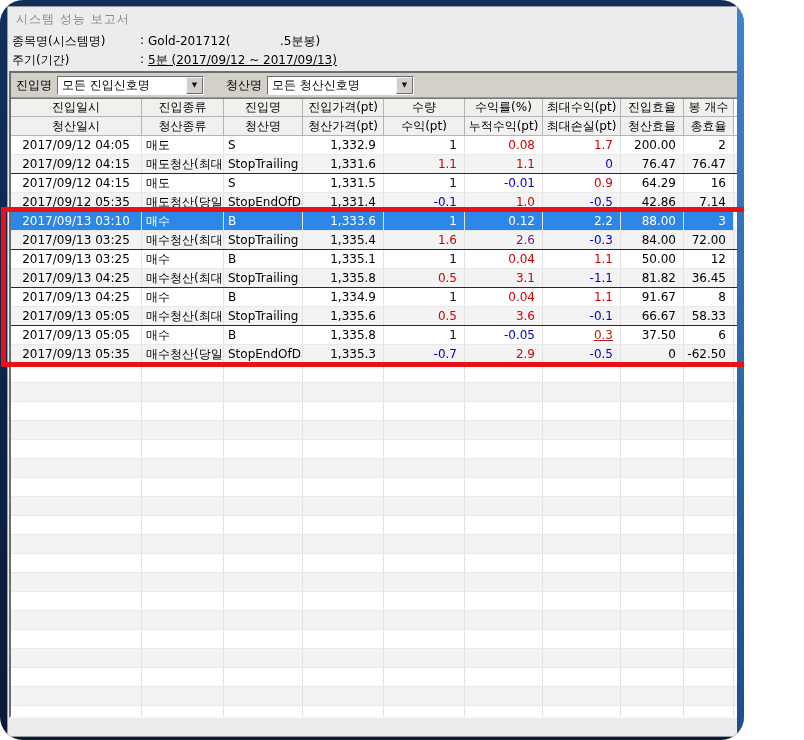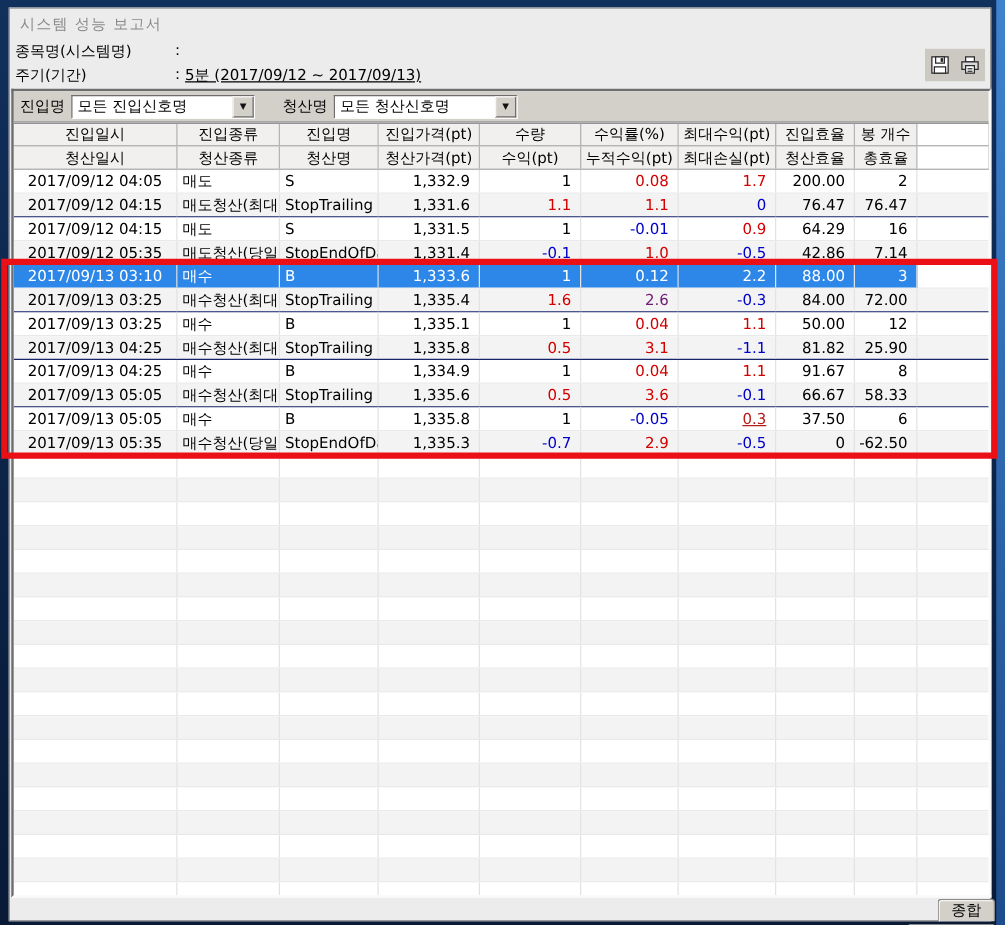--- a/index.html
+++ b/index.html
@@ -1,18 +1,18 @@
 <!DOCTYPE html>
 <html><head>
 <meta charset="utf-8">
 <style>
   html,body{margin:0;padding:0;}
   body{font-family:"DejaVu Sans","Liberation Sans",sans-serif;}
-  .desktop{position:relative;width:804px;height:740px;overflow:hidden;
-    background:linear-gradient(180deg,#11305c 0%,#0c2347 55%,#081a36 100%);}
+  .desktop{position:relative;width:744px;height:740px;overflow:hidden;
+    background:linear-gradient(180deg,#11305c 0%,#0c2347 55%,#081a36 100%);border-radius:23px;}
   .desktop::after{content:"";position:absolute;right:0;top:0;width:7px;height:740px;
     background:linear-gradient(180deg,#3f83cf,#1d4c8c);}
   .window{position:absolute;left:7px;top:6px;width:786px;height:731px;background:#ececec;
     border:1px solid #9b9b9b;box-sizing:border-box;}
   
   .titlebar{height:24px;display:flex;align-items:center;padding-left:8px;}
   .titlebar .title{color:#8a8a8a;font-size:12px;letter-spacing:1px;}
   
   .info{position:absolute;left:4px;top:26px;}
   .info-line{display:flex;height:19px;font-size:12px;color:#000;}
@@ -78,20 +78,21 @@
   <div class="window">
 
     <div class="titlebar">
       <span class="title">시스템 성능 보고서</span>
     </div>
 
     <div class="info">
       <div class="info-line">
         <span class="info-label">종목명(시스템명)</span>
         <span class="info-colon">:</span>
+        <span class="info-value" style="margin-left:4px;">Gold-201712(             .5분봉)</span>
       </div>
       <div class="info-line">
         <span class="info-label">주기(기간)</span>
         <span class="info-colon">:</span>
         <span class="info-value" style="margin-left:4px;text-decoration:underline;">5분 (2017/09/12 ~ 2017/09/13)</span>
       </div>
     </div>
 
     <div class="icon-panel">
       <button class="tool-btn" title="">
@@ -244,21 +245,21 @@
             </div>
             <div class="row exit">
               <div class="cell col0 a-c">2017/09/13 04:25</div>
               <div class="cell col1 a-l">매수청산(최대</div>
               <div class="cell col2 a-l">StopTrailing</div>
               <div class="cell col3 a-r">1,335.8</div>
               <div class="cell col4 a-r" style="color: rgb(212, 0, 0);">0.5</div>
               <div class="cell col5 a-r" style="color: rgb(212, 0, 0);">3.1</div>
               <div class="cell col6 a-r" style="color: rgb(0, 0, 200);">-1.1</div>
               <div class="cell col7 a-r">81.82</div>
-              <div class="cell col8 a-r">25.90</div>
+              <div class="cell col8 a-r">36.45</div>
               <div class="rfill"></div>
             </div>
             <div class="row entry">
               <div class="cell col0 a-c">2017/09/13 04:25</div>
               <div class="cell col1 a-l">매수</div>
               <div class="cell col2 a-l">B</div>
               <div class="cell col3 a-r">1,334.9</div>
               <div class="cell col4 a-r">1</div>
               <div class="cell col5 a-r" style="color: rgb(212, 0, 0);">0.04</div>
               <div class="cell col6 a-r" style="color: rgb(212, 0, 0);">1.1</div>

